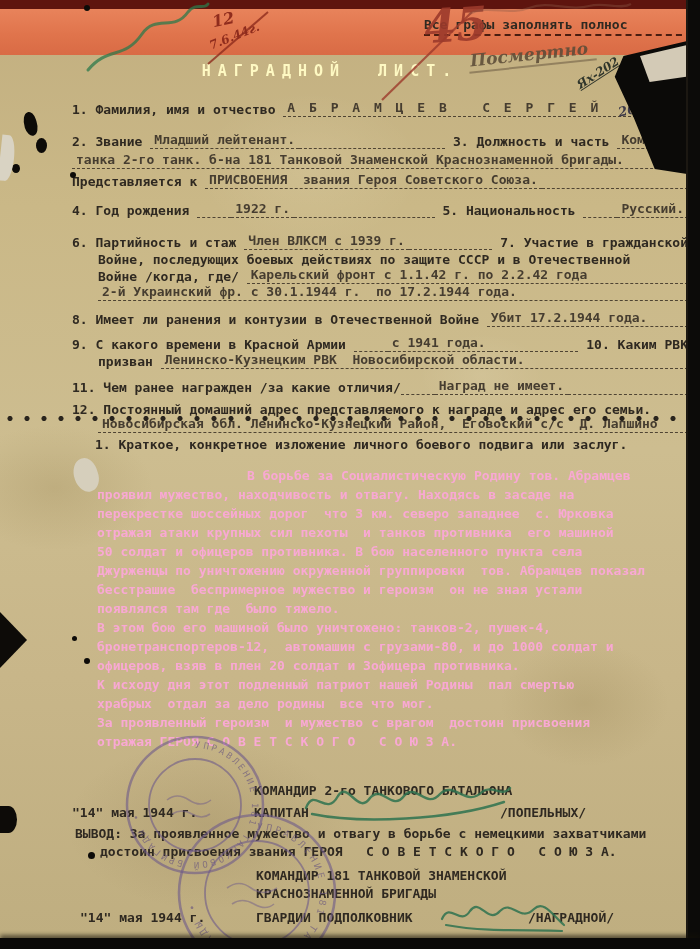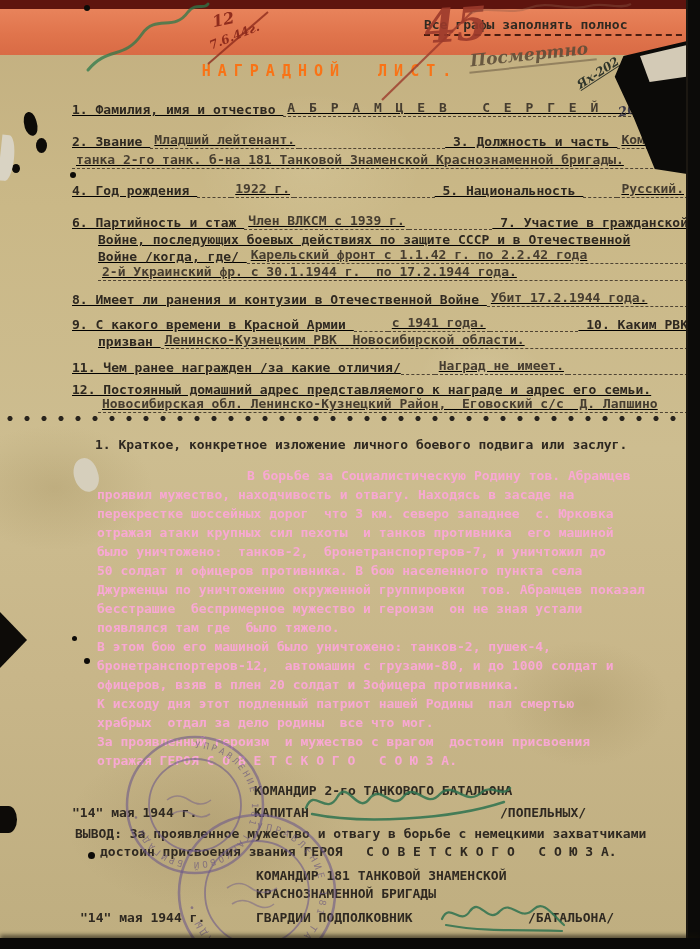--- a/index.html
+++ b/index.html
@@ -18,23 +18,23 @@
   
   .maroon{position:absolute;left:0;top:0;width:700px;height:9px;background:#5e140e;z-index:2;}
   .band{position:absolute;left:0;top:9px;width:700px;height:46px;z-index:2;
         background:linear-gradient(180deg,#e8835b 0%,#e0744c 55%,#d96b45 100%);}
   .band-note{position:absolute;left:424px;top:17px;z-index:3;font:700 12.5px "DejaVu Sans Mono",monospace;
              color:#3a1a0e;white-space:pre;}
   .band-underline{position:absolute;left:424px;top:34px;width:268px;border-top:2px dashed #4a1d10;z-index:3;}
   
   .typed{color:#2f2921;font:700 13px "DejaVu Sans Mono",monospace;white-space:pre;}
   .title{position:absolute;left:90px;top:62px;width:480px;text-align:center;z-index:3;
-         font:700 15px "DejaVu Sans Mono",monospace;letter-spacing:7px;color:#f97316;white-space:pre;}
-  
-  .form{position:absolute;left:72px;top:97px;width:616px;z-index:3;text-decoration:underline;}
+         font:700 15px "DejaVu Sans Mono",monospace;letter-spacing:7px;color:#fef9c3;white-space:pre;}
+  
+  .form{position:absolute;left:72px;top:97px;width:616px;z-index:3;}
   .fl{display:flex;align-items:flex-end;height:20px;font:700 13px "DejaVu Sans Mono",monospace;
       color:#2f2921;white-space:pre;}
   .lbl{flex:0 0 auto;}
   .val{flex:0 0 auto;border-bottom:1.5px dashed #4f4433;color:#463d30;padding:0 4px 1px 4px;}
   .val.grow{flex:1 1 auto;}
   .val.ls{letter-spacing:3px;}
   .fill{flex:1 1 auto;border-bottom:1.5px dashed #4f4433;height:15px;}
   .fill.short{flex:0 0 34px;}
   .ml{margin-left:26px;}
   .mt2{margin-top:12px;}.mt3{margin-top:9px;}.mt5{margin-top:5px;}.mt6{margin-top:6px;}.mt7{margin-top:7px;}
@@ -110,20 +110,25 @@
     <div class="fl mt2">
       <span class="lbl">2. Звание </span>
       <span class="val">Младший лейтенант.</span>
       <span class="fill"></span>
       <span class="lbl"> 3. Должность и часть </span>
       <span class="val">Командир</span>
     </div>
     <div class="fl">
       <span class="val grow">танка 2-го танк. б-на 181 Танковой Знаменской Краснознаменной бригады.</span>
     </div>
+    <div class="fl">
+      <span class="lbl">Представляется к </span>
+      <span class="val">ПРИСВОЕНИЯ  звания Героя Советского Союза.</span>
+      <span class="fill"></span>
+    </div>
     <div class="fl mt3">
       <span class="lbl">4. Год рождения </span>
       <span class="fill short"></span>
       <span class="val">1922 г.</span>
       <span class="fill"></span>
       <span class="lbl"> 5. Национальность </span>
       <span class="fill short"></span>
       <span class="val">Русский.</span>
     </div>
     <div class="fl mt2">
@@ -172,21 +177,20 @@
   </div>
 
   <div class="dots"></div>
 
   <div class="sec-head typed">1. Краткое, конкретное изложение личного боевого подвига или заслуг.</div>
   <div class="bodytxt">
     <div class="bl indent">В борьбе за Социалистическую Родину тов. Абрамцев</div>
     <div class="bl">проявил мужество, находчивость и отвагу. Находясь в засаде на</div>
     <div class="bl">перекрестке шоссейных дорог  что 3 км. северо западнее  с. Юрковка</div>
     <div class="bl">отражая атаки крупных сил пехоты  и танков противника  его машиной</div>
-    <div class="bl">было уничтожено:  танков-2,  бронетранспортеров-7, и уничтожил до</div>
     <div class="bl">50 солдат и офицеров противника. В бою населенного пункта села</div>
     <div class="bl">Джурженцы по уничтожению окруженной группировки  тов. Абрамцев показал</div>
     <div class="bl">бесстрашие  беспримерное мужество и героизм  он не зная устали</div>
     <div class="bl">появлялся там где  было тяжело.</div>
     <div class="bl">В этом бою его машиной было уничтожено: танков-2, пушек-4,</div>
     <div class="bl">бронетранспортеров-12,  автомашин с грузами-80, и до 1000 солдат и</div>
     <div class="bl">офицеров, взяв в плен 20 солдат и 3офицера противника.</div>
     <div class="bl">К исходу дня этот подленный патриот нашей Родины  пал смертью</div>
     <div class="bl">храбрых  отдал за дело родины  все что мог.</div>
     <div class="bl">За проявленный героизм  и мужество с врагом  достоин присвоения</div>
@@ -212,21 +216,21 @@
     <div class="typed">ВЫВОД: За проявленное мужество и отвагу в борьбе с немецкими захватчиками</div>
     <div class="typed c2">достоин присвоения звания ГЕРОЯ   С О В Е Т С К О Г О   С О Ю З А.</div>
   </div>
 
   <div class="sig2">
     <div class="typed t">КОМАНДИР 181 ТАНКОВОЙ ЗНАМЕНСКОЙ</div>
     <div class="typed t">КРАСНОЗНАМЕННОЙ БРИГАДЫ</div>
     <div class="sigrow">
       <span class="typed date">"14" мая 1944 г.</span>
       <span class="typed rank">ГВАРДИИ ПОДПОЛКОВНИК</span>
-      <span class="typed nm">/БАТАЛЬОНА/</span>
+      <span class="typed nm">/НАГРАДНОЙ/</span>
     </div>
   </div>
   <svg class="overlay" style="left:438px;top:895px" width="130" height="40" viewBox="0 0 130 40">
     <g stroke="#2f7350" stroke-width="2.2" fill="none" opacity="0.85" stroke-linecap="round">
       <path d="M4,24 C12,6 22,32 32,16 C42,2 50,30 62,16 C74,4 82,28 96,14 C106,4 116,22 126,30"></path>
       <path d="M8,30 C50,38 100,34 124,36"></path>
     </g>
   </svg>
 
   <svg class="stamp" style="left:122px;top:732px" width="146" height="146" viewBox="0 0 146 146">

